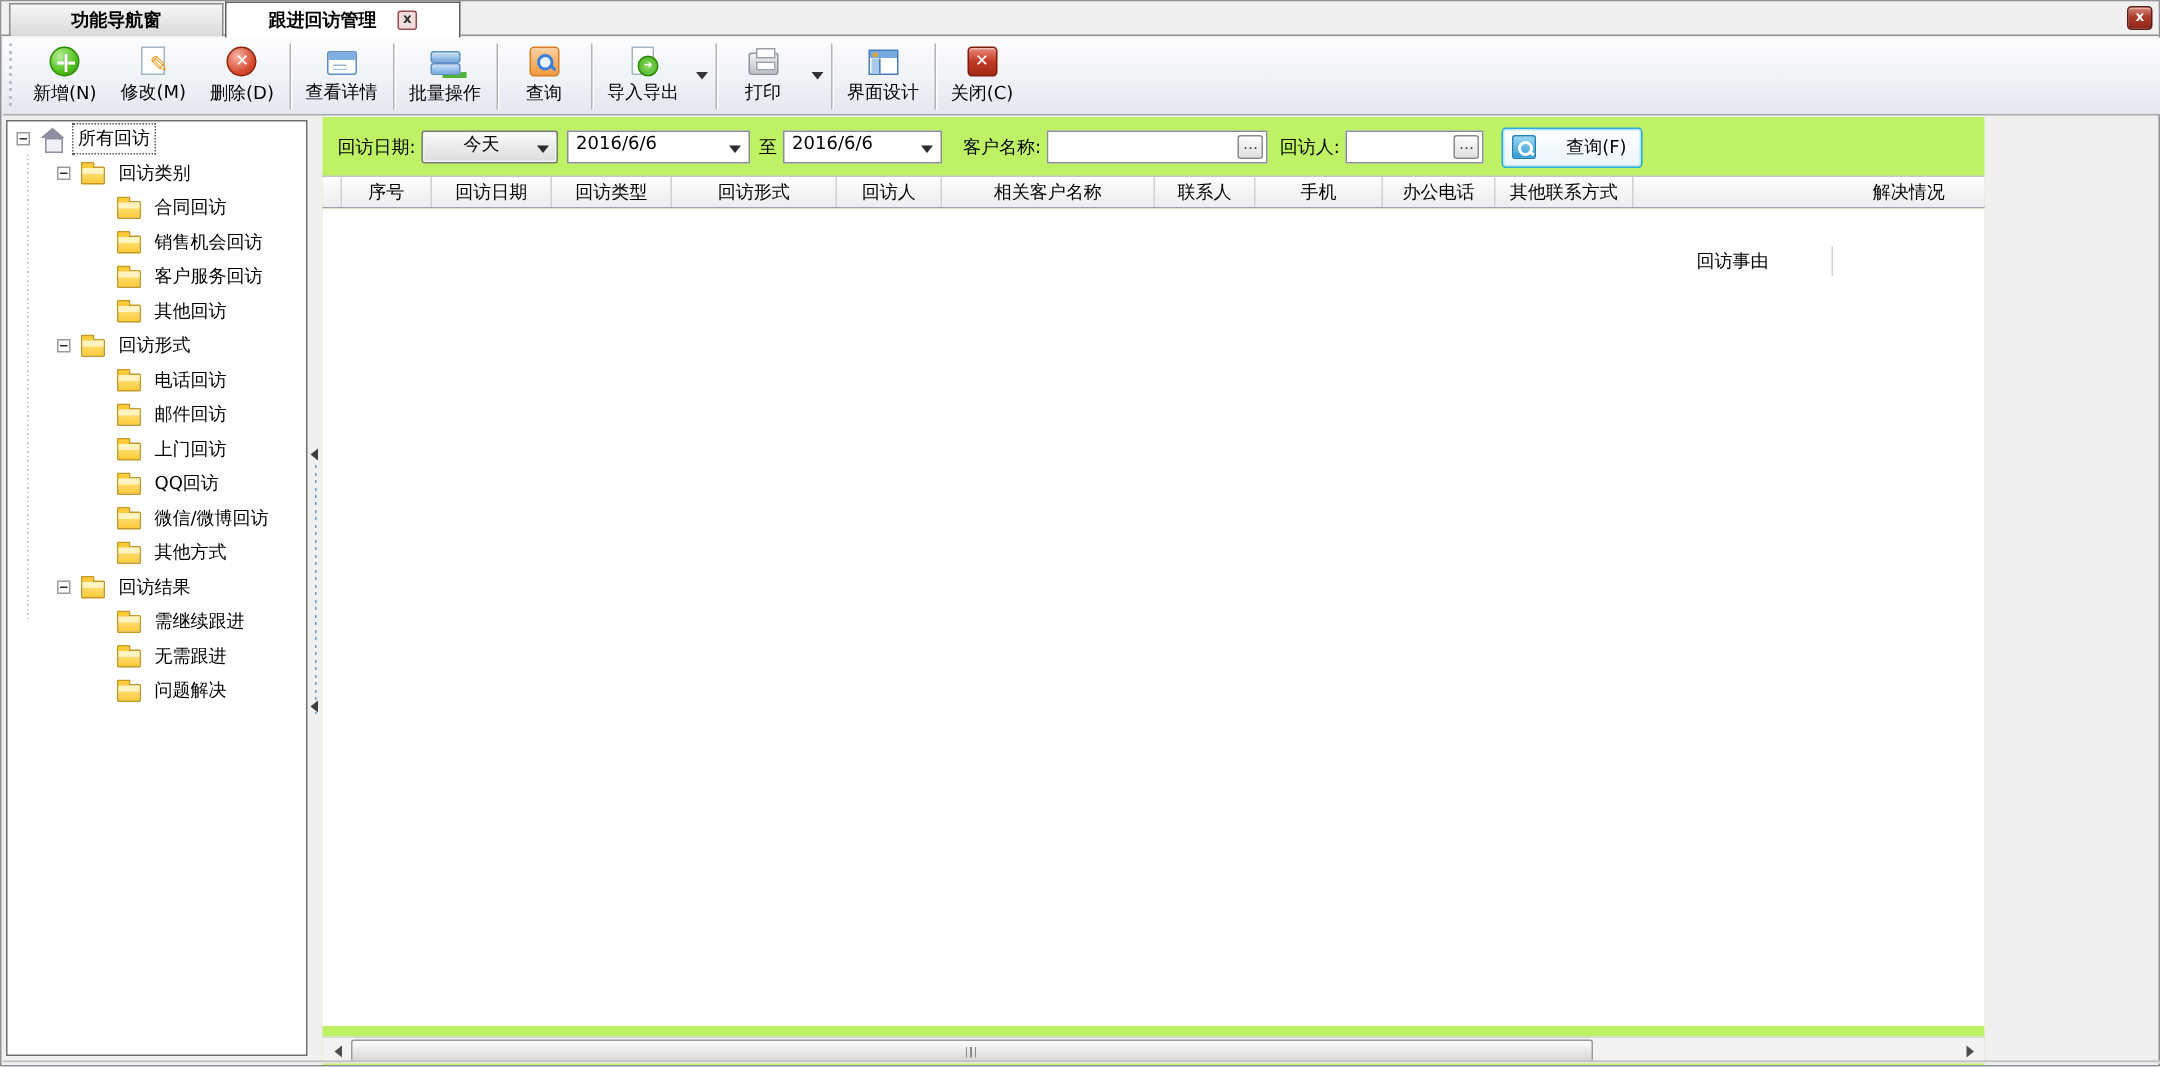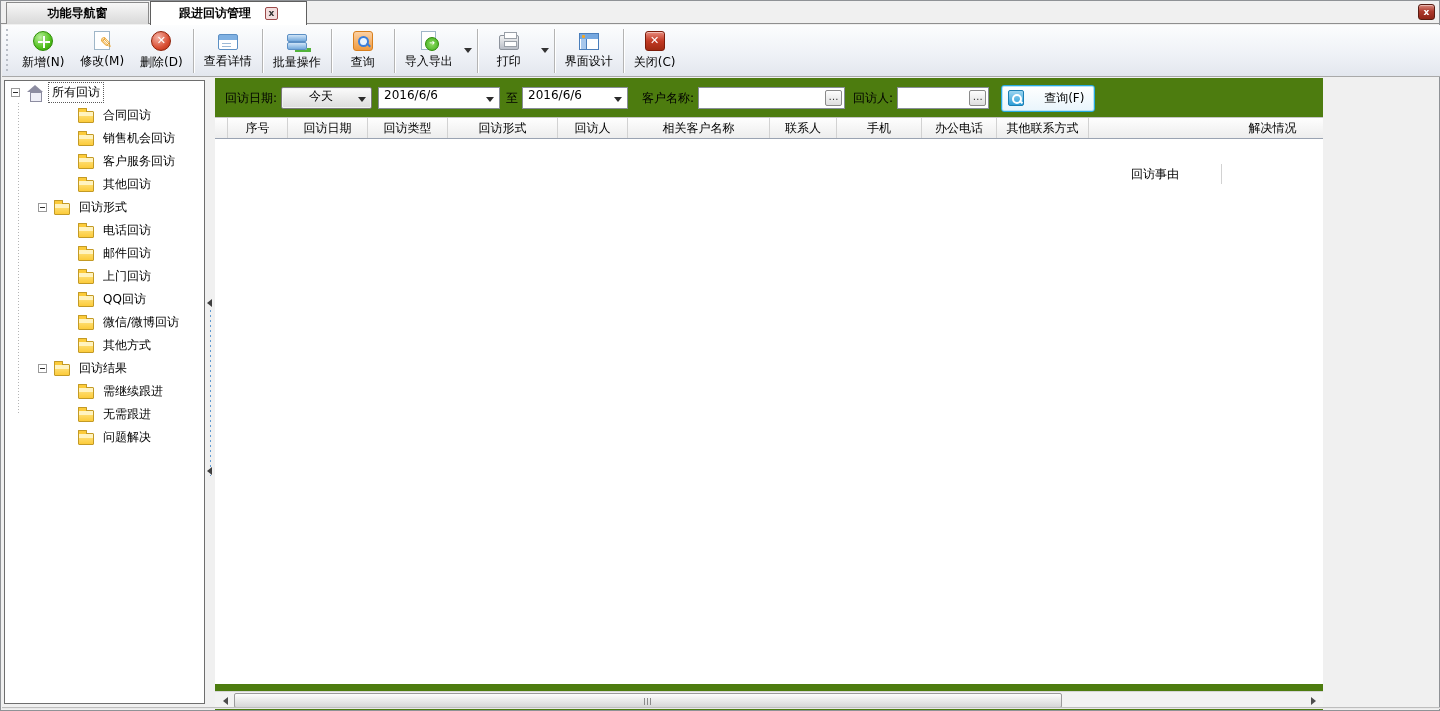--- a/index.html
+++ b/index.html
@@ -65,21 +65,21 @@
   .icon-folder { position:relative; width:16px; height:12px; margin-right:6px; flex:none; background:linear-gradient(#ffe68a,#fccb3a); border:1px solid #c39a25; border-radius:1px; margin-top:2px; }
   .icon-folder::before { content:""; position:absolute; left:-1px; top:-4px; width:7px; height:3px; background:#fccb3a; border:1px solid #c39a25; border-bottom:none; border-radius:1px 1px 0 0; }
   .icon-folder::after { content:""; position:absolute; left:0; top:0; width:14px; height:4px; background:#fff3c0; }
   .guide { position:absolute; background:repeating-linear-gradient(to bottom,#b5b5b5 0 1px,transparent 1px 3px); width:1px; }
 
   .splitter { position:absolute; left:204px; top:0; width:9px; height:632px; background:#f0f0f0; }
   .splitter .dots { position:absolute; left:4px; top:232px; width:1px; height:166px; background:repeating-linear-gradient(to bottom,#5f9bd3 0 2px,transparent 2px 5px); }
   .split-arrow { position:absolute; left:1px; width:0; height:0; border-top:4px solid transparent; border-bottom:4px solid transparent; border-right:5px solid #3f3f3f; }
   .sa1 { top:221px; } .sa2 { top:389px; }
 
-  .content { position:absolute; left:213px; top:0; width:1108px; height:632px; background:#4d7c0f; }
+  .content { position:absolute; left:213px; top:0; width:1108px; height:632px; background:#bef264; }
 
   
   .filterbar { position:absolute; left:0; top:4px; width:100%; height:32px; display:flex; align-items:center; font-size:12px; color:#000; padding-left:10px; }
   .flabel { margin-right:4px; white-space:nowrap; }
   .combo { position:relative; height:22px; border:1px solid #888e98; background:#fff; display:flex; font-size:12px; padding-left:5px; margin-right:6px; }
   .combo-preset { width:91px; background:linear-gradient(#fbfbfb,#dcdcdc); border:1px solid #7a7a7a; border-radius:2px; box-shadow:inset 0 0 0 1px #f2f2f2; justify-content:center; padding-right:16px; }
   .combo-date1 { width:122px; } .combo-date2 { width:106px; }
   .combo .arr { position:absolute; right:5px; top:9px; width:0; height:0; border-left:4px solid transparent; border-right:4px solid transparent; border-top:5px solid #2b2b2b; }
   .txtwrap { position:relative; height:22px; border:1px solid #888e98; background:#fff; margin-right:8px; }
   .txtwrap input { position:absolute; inset:0; border:none; outline:none; font-size:12px; padding:0 22px 0 4px; width:100%; }
@@ -194,20 +194,25 @@
 
     <div class="tree-panel">
       <div class="guide" style="left:13px; top:22px; height:310px;"></div>
 
       <div class="tree-row lvl0 tree-root">
         <span class="expander"></span>
         <span class="icon-home"></span>
         <span class="tree-label">所有回访</span>
       </div>
 
+      <div class="tree-row lvl1">
+        <span class="expander"></span>
+        <span class="icon-folder"></span>
+        <span class="tree-label">回访类别</span>
+      </div>
       <div class="tree-row lvl2">
         <span class="icon-folder"></span>
         <span class="tree-label">合同回访</span>
       </div>
       <div class="tree-row lvl2">
         <span class="icon-folder"></span>
         <span class="tree-label">销售机会回访</span>
       </div>
       <div class="tree-row lvl2">
         <span class="icon-folder"></span>

